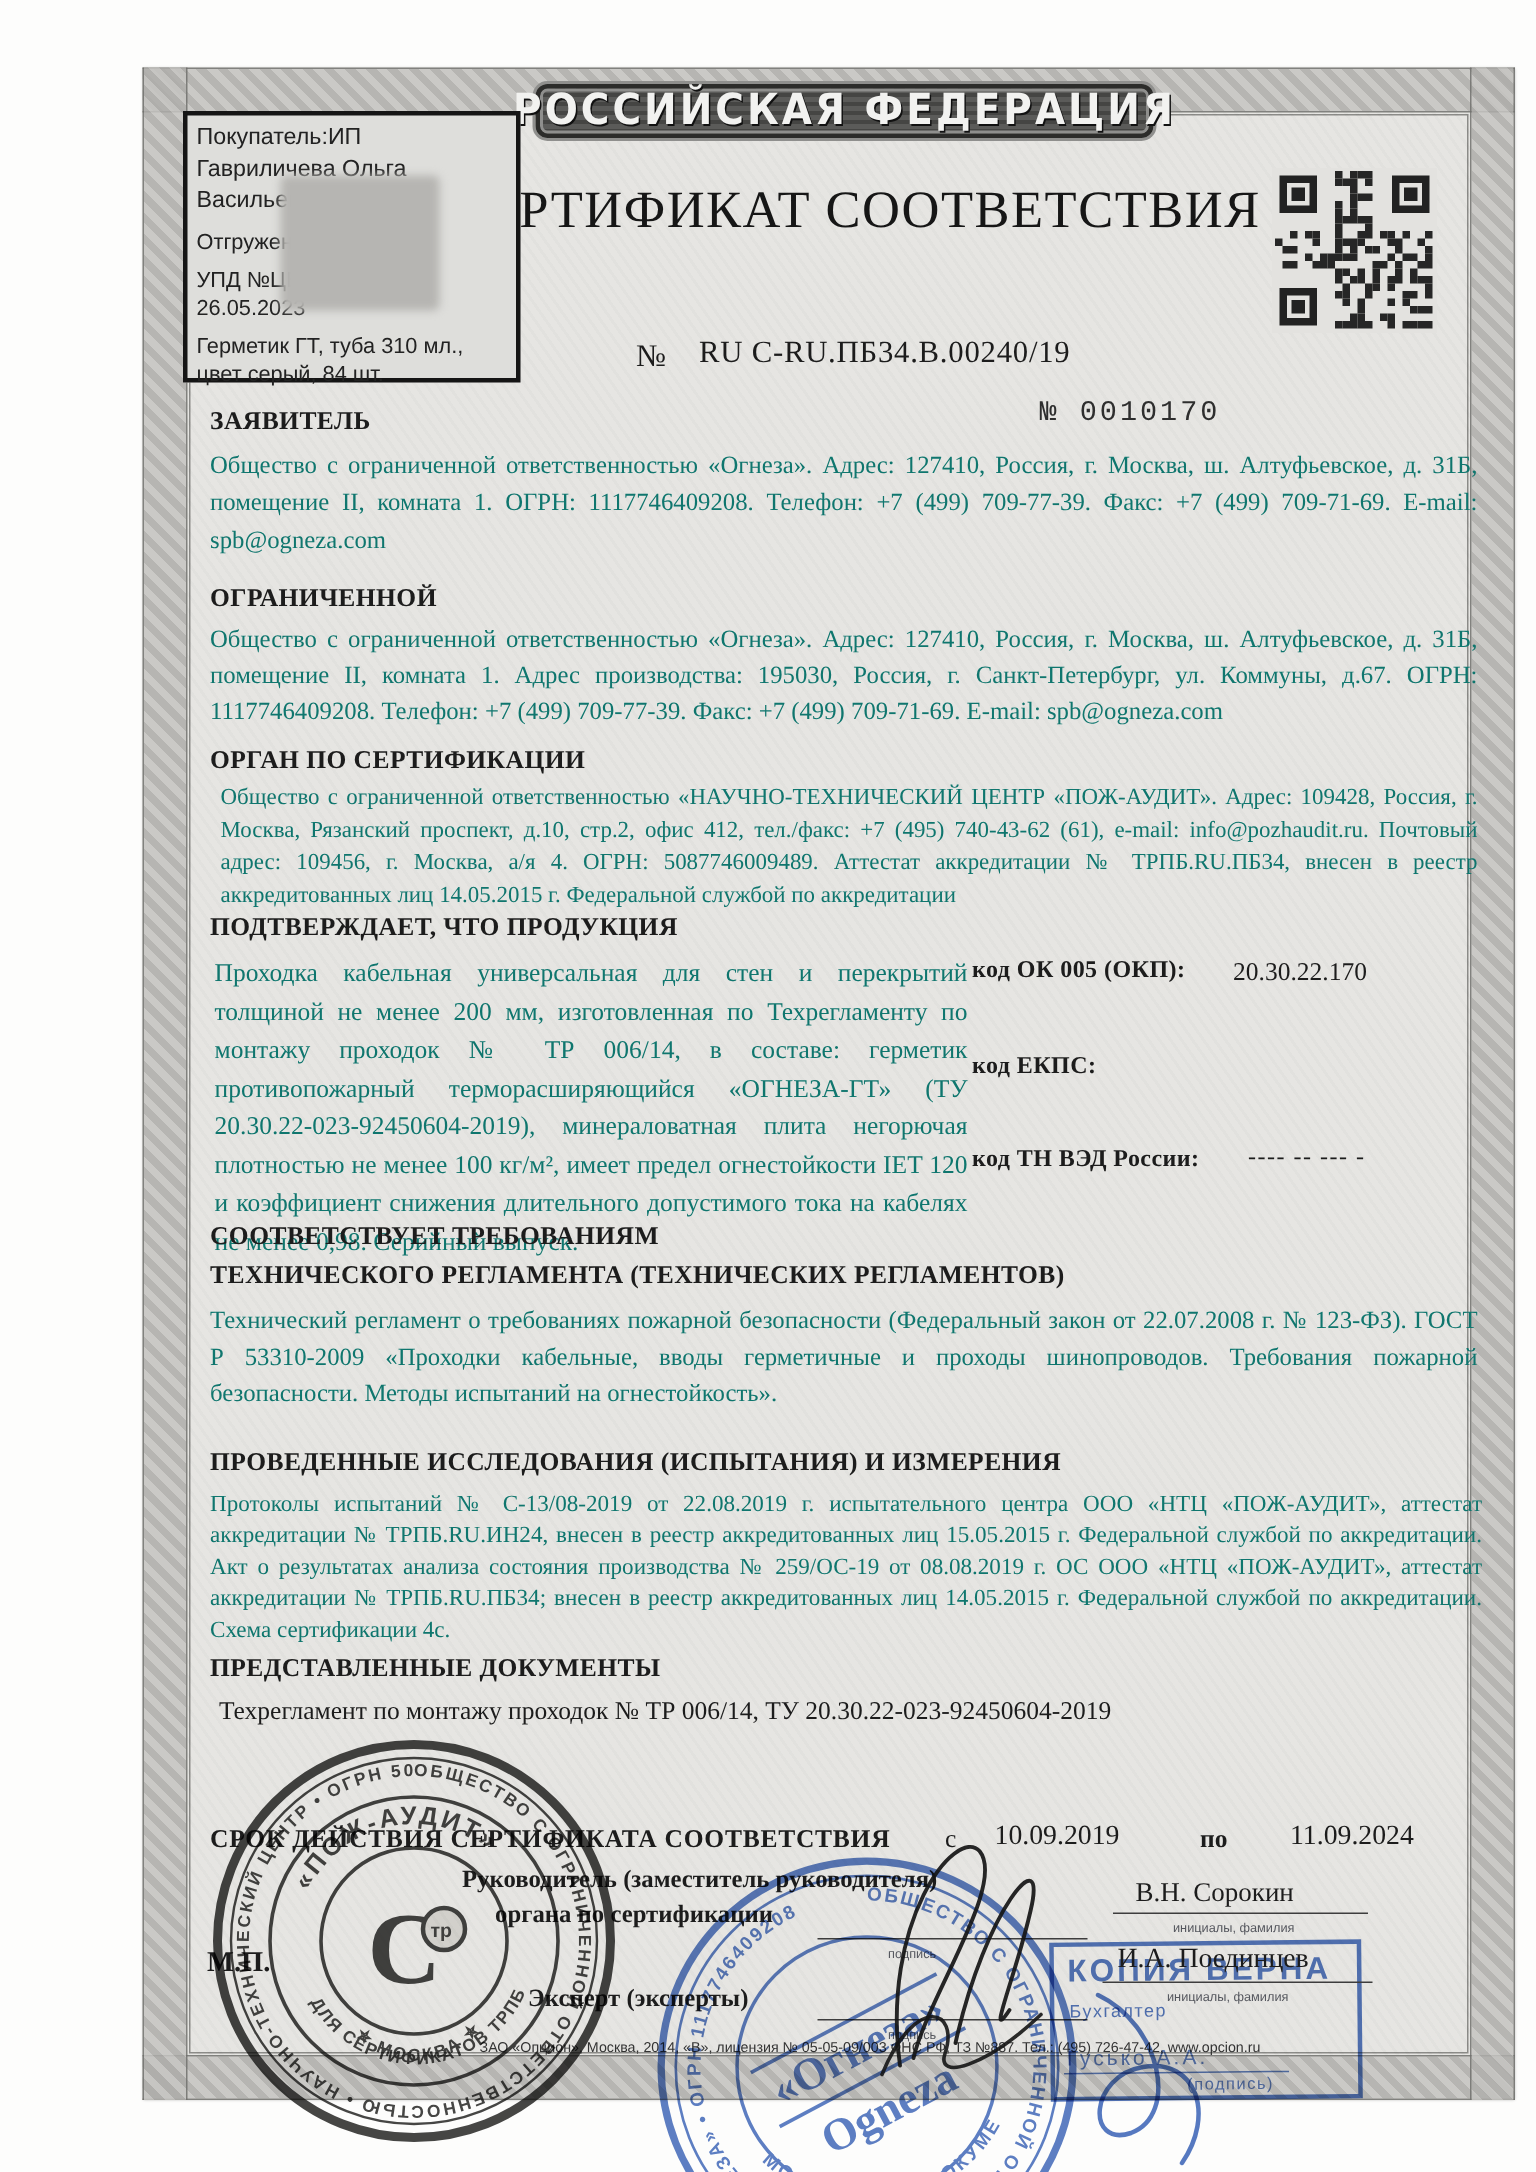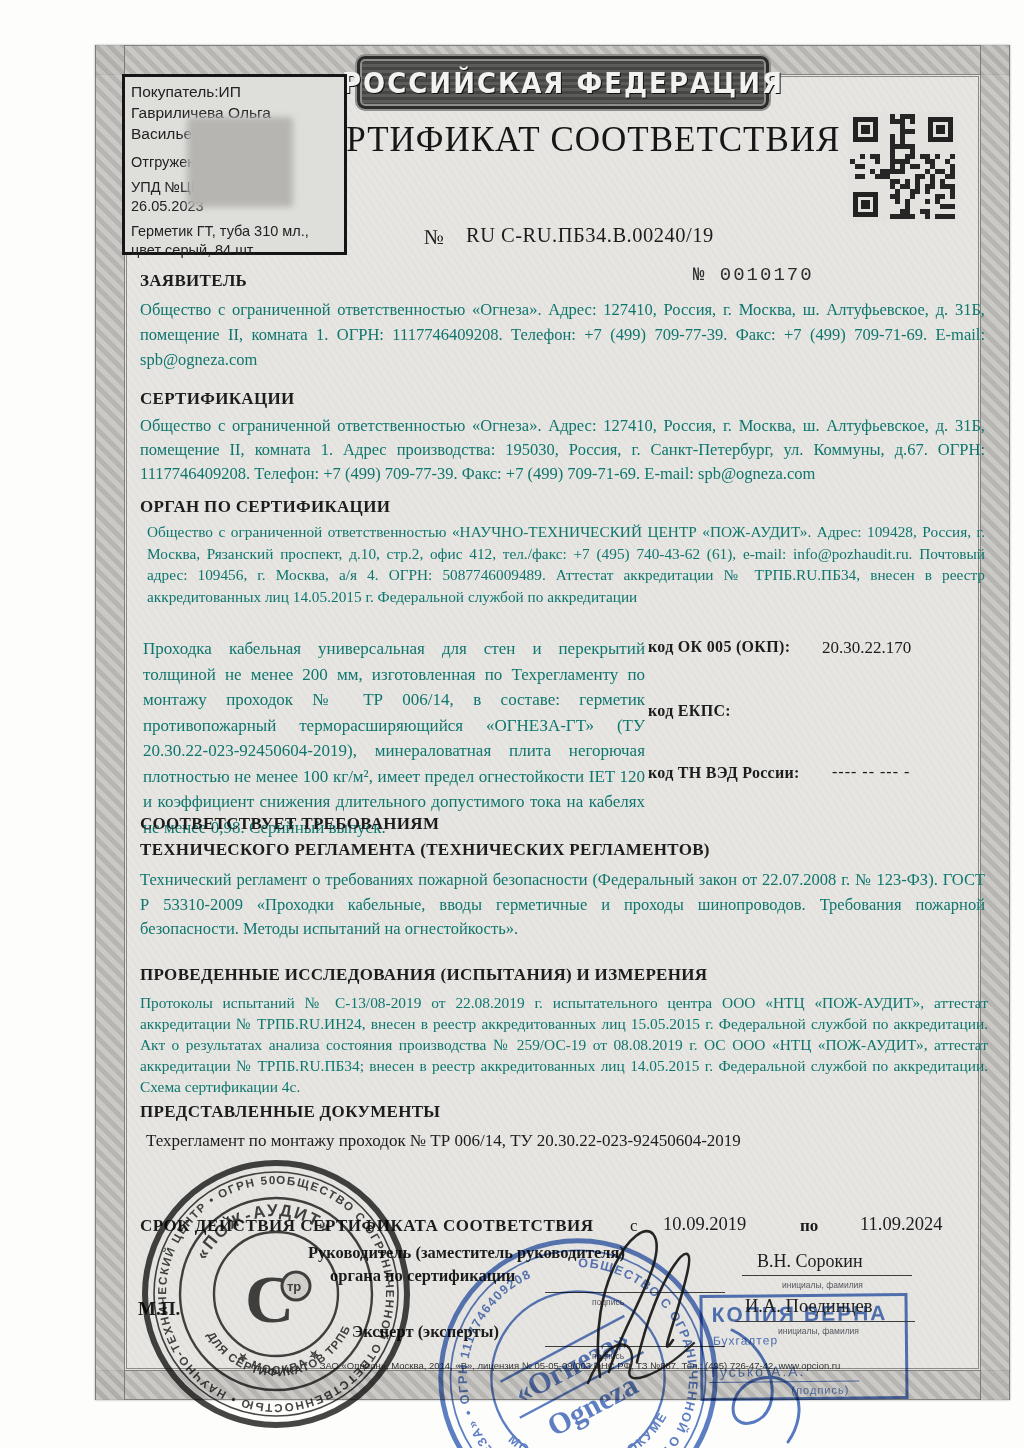--- a/index.html
+++ b/index.html
@@ -23,21 +23,21 @@
   .band.v { top:0; width:30px; height:1355px; border-left:1px solid #70706d; border-right:1px solid #70706d; }
   .band.top { top:0; } .band.bottom { bottom:0; }
   .band.left { left:0; } .band.right { right:0; }
   .inner-line { position:absolute; left:31px; top:31px; width:853px; height:1293px;
     border:1px solid #8b8b88; pointer-events:none; }
   .paper-texture { position:absolute; inset:30px;
     background:repeating-linear-gradient(55deg, rgba(0,0,0,0.02) 0 2px, transparent 2px 6px); }
 
   
   .plaque {
-    position:absolute; left:357px; top:56px; width:412px; height:53px;
+    position:absolute; left:357px; top:56px; width:412px; height:36px;
     background:repeating-linear-gradient(0deg,#454543 0 3px,#5b5b59 3px 6px);
     border:3px solid #2c2c2a; border-radius:8px;
     box-shadow:inset 0 0 0 2px #8f8f8d, 0 0 0 2px #8f8f8d;
     display:flex; align-items:center; justify-content:center;
   }
   .plaque span {
     font-family:"DejaVu Sans", sans-serif; font-weight:bold; font-size:26px;
     color:#f2f2f0; letter-spacing:2px; white-space:nowrap;
     text-shadow:1px 1px 0 #111;
     transform:scaleY(1.1);
@@ -253,26 +253,27 @@
   </div>
 
   <div class="abs title" style="left:270px; top:120px; width:600px;">СЕРТИФИКАТ СООТВЕТСТВИЯ</div>
   <div class="abs" style="left:424px; top:225px; font-size:21px;">№</div>
   <div class="abs" style="left:466px; top:224px; font-size:20.5px; letter-spacing:.5px;">RU C-RU.ПБ34.В.00240/19</div>
   <div class="abs mono" style="left:693px; top:264px; font-size:19px; letter-spacing:2px; color:#2e2e2e;">№ 0010170</div>
 
   <div class="abs h1" style="left:140px; top:271px;">ЗАЯВИТЕЛЬ</div>
   <div class="abs para p-lg" style="left:140px; top:297px; width:845px;">Общество с ограниченной ответственностью «Огнеза». Адрес: 127410, Россия, г. Москва, ш. Алтуфьевское, д. 31Б, помещение II, комната 1. ОГРН: 1117746409208. Телефон: +7 (499) 709-77-39. Факс: +7 (499) 709-71-69. E-mail: spb@ogneza.com</div>
 
-  <div class="abs h1" style="left:140px; top:389px;">СЕРТИФИКАЦИИ</div>
+  <div class="abs h1" style="left:140px; top:389px;">ОГРАНИЧЕННОЙ</div>
   <div class="abs para p-lg" style="left:140px; top:414px; width:845px; line-height:24px;">Общество с ограниченной ответственностью «Огнеза». Адрес: 127410, Россия, г. Москва, ш. Алтуфьевское, д. 31Б, помещение II, комната 1. Адрес производства: 195030, Россия, г. Санкт-Петербург, ул. Коммуны, д.67. ОГРН: 1117746409208. Телефон: +7 (499) 709-77-39. Факс: +7 (499) 709-71-69. E-mail: spb@ogneza.com</div>
 
   <div class="abs h1" style="left:140px; top:497px;">ОРГАН ПО СЕРТИФИКАЦИИ</div>
   <div class="abs para p-md" style="left:147px; top:521px; width:838px;">Общество с ограниченной ответственностью «НАУЧНО-ТЕХНИЧЕСКИЙ ЦЕНТР «ПОЖ-АУДИТ». Адрес: 109428, Россия, г. Москва, Рязанский проспект, д.10, стр.2, офис 412, тел./факс: +7 (495) 740-43-62 (61), e-mail: info@pozhaudit.ru. Почтовый адрес: 109456, г. Москва, а/я 4. ОГРН: 5087746009489. Аттестат аккредитации № ТРПБ.RU.ПБ34, внесен в реестр аккредитованных лиц 14.05.2015 г. Федеральной службой по аккредитации</div>
 
+  <div class="abs h1" style="left:140px; top:608px;">ПОДТВЕРЖДАЕТ, ЧТО ПРОДУКЦИЯ</div>
   <div class="abs para" style="left:143px; top:636px; width:502px; font-size:17px; line-height:25.5px;">Проходка кабельная универсальная для стен и перекрытий толщиной не менее 200 мм, изготовленная по Техрегламенту по монтажу проходок № ТР 006/14, в составе: герметик противопожарный терморасширяющийся «ОГНЕЗА-ГТ» (ТУ 20.30.22-023-92450604-2019), минераловатная плита негорючая плотностью не менее 100 кг/м², имеет предел огнестойкости IET 120 и коэффициент снижения длительного допустимого тока на кабелях не менее 0,98. Серийный выпуск.</div>
   <div class="abs h1" style="left:648px; top:638px; font-size:16px;">код ОК 005 (ОКП):</div>
   <div class="abs" style="left:822px; top:638px; font-size:17px;">20.30.22.170</div>
   <div class="abs h1" style="left:648px; top:702px; font-size:16px;">код ЕКПС:</div>
   <div class="abs h1" style="left:648px; top:764px; font-size:16px;">код ТН ВЭД России:</div>
   <div class="abs" style="left:832px; top:763px; font-size:16px; letter-spacing:1px;">---- -- --- -</div>
 
   <div class="abs h1 big" style="left:140px; top:814px;">СООТВЕТСТВУЕТ ТРЕБОВАНИЯМ</div>
   <div class="abs h1 big" style="left:140px; top:840px;">ТЕХНИЧЕСКОГО РЕГЛАМЕНТА (ТЕХНИЧЕСКИХ РЕГЛАМЕНТОВ)</div>
   <div class="abs para p-lg" style="left:140px; top:868px; width:845px; line-height:24.5px;">Технический регламент о требованиях пожарной безопасности (Федеральный закон от 22.07.2008 г. № 123-ФЗ). ГОСТ Р 53310-2009 «Проходки кабельные, вводы герметичные и проходы шинопроводов. Требования пожарной безопасности. Методы испытаний на огнестойкость».</div>

